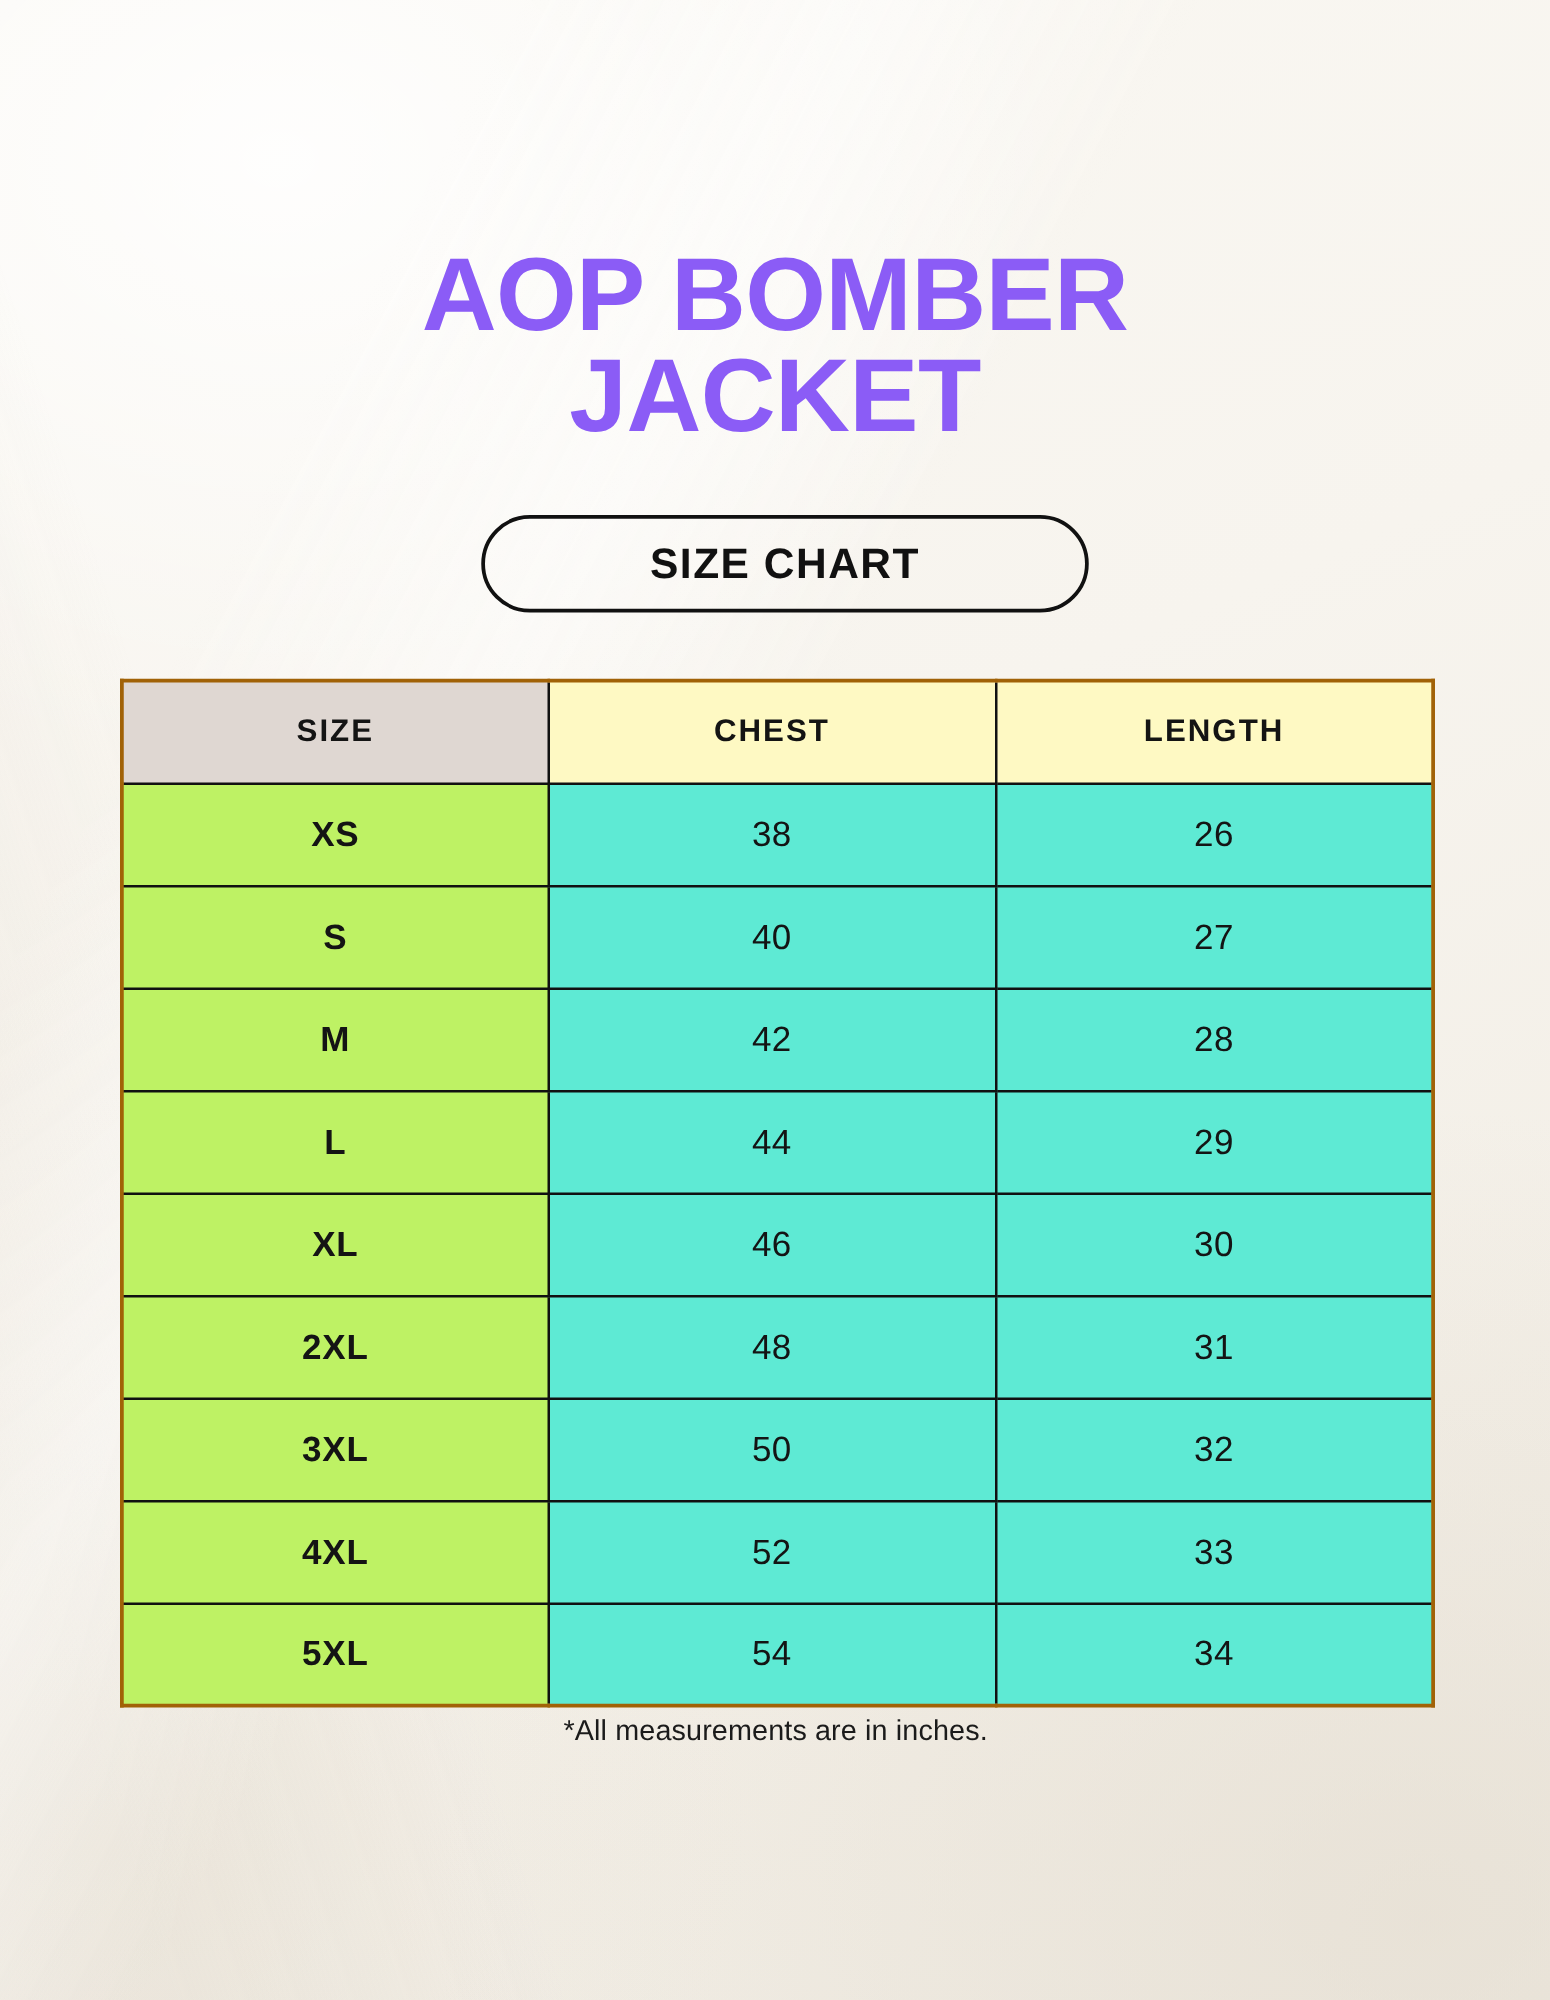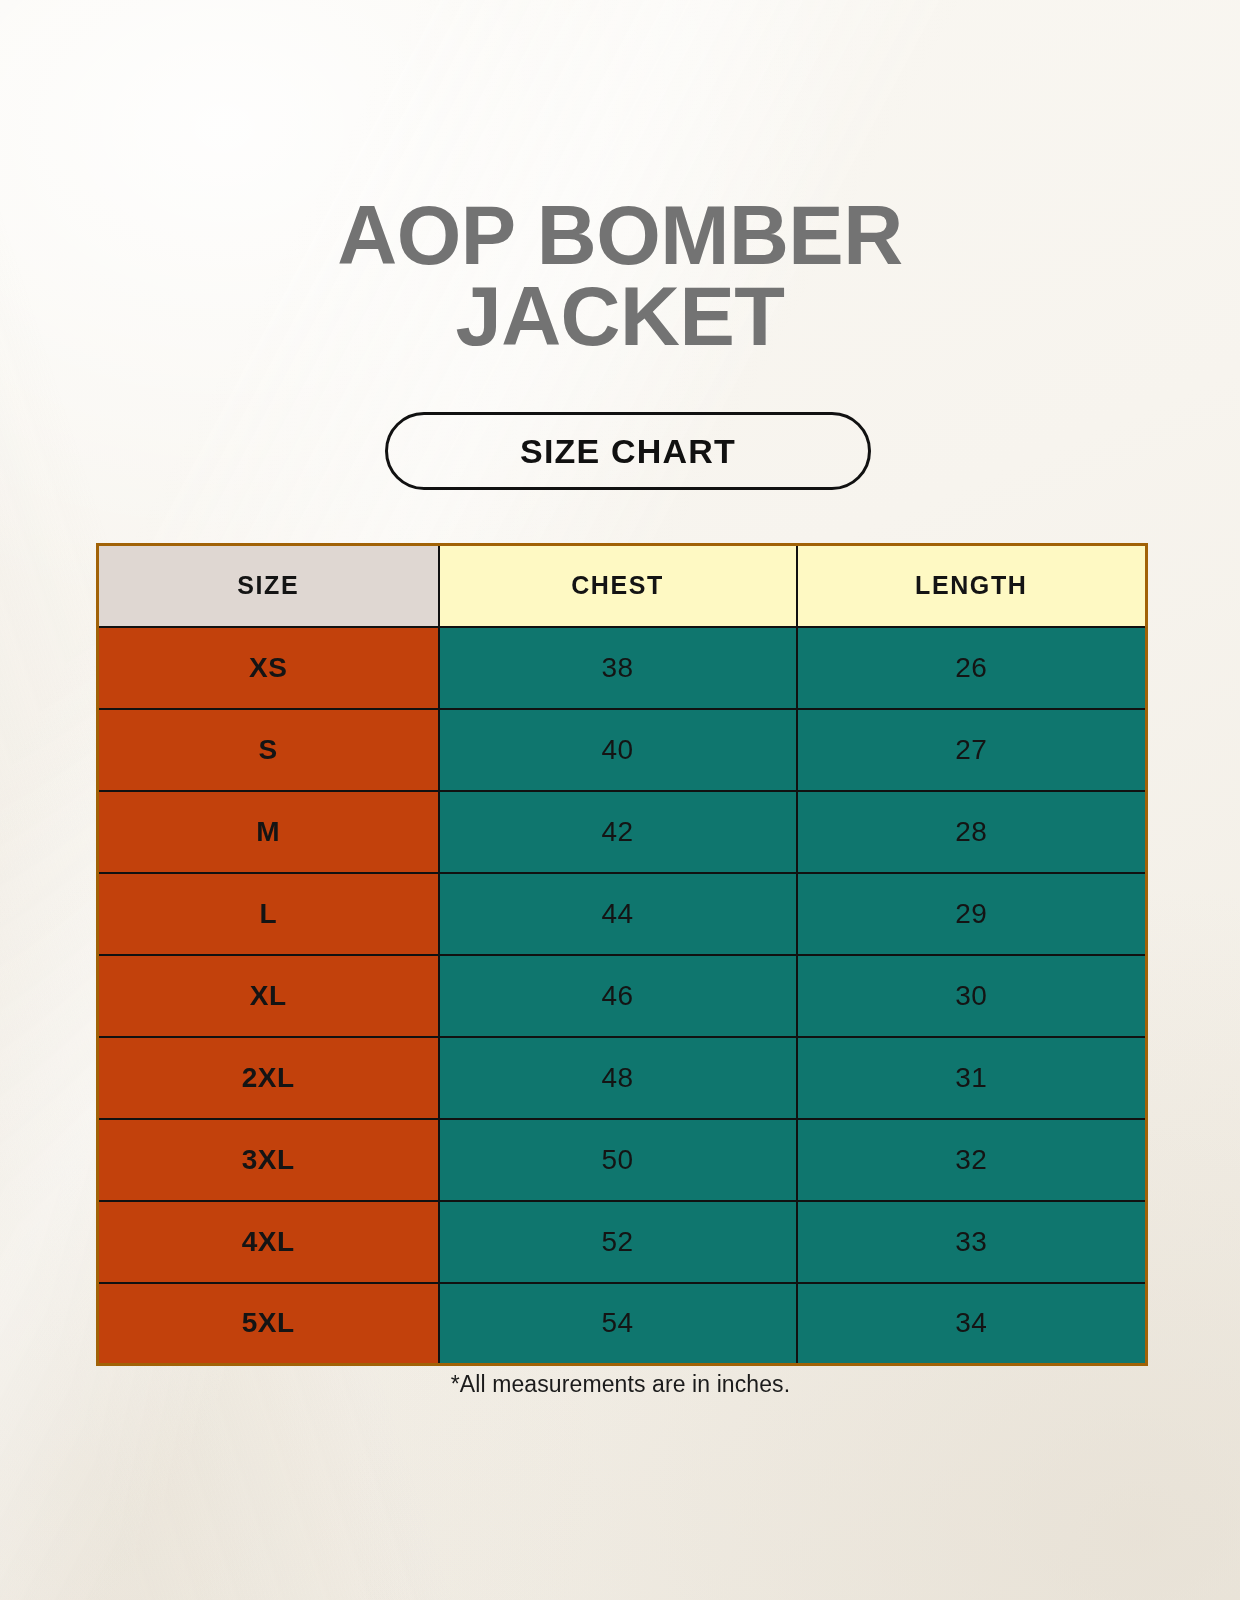--- a/index.html
+++ b/index.html
@@ -47,21 +47,21 @@
     position: absolute;
     left: 0; right: 0;
     top: 196px;
     text-align: center;
   }
   .title {
     font-size: 83px;
     line-height: 0.97;
     font-weight: 700;
     letter-spacing: -0.5px;
-    color: #737373;
+    color: #8b5cf6;
     max-width: 740px;
     margin: 0 auto;
     white-space: normal;
   }
 
   
   .pill-row {
     position: absolute;
     left: 0; right: 0;
     top: 412px;
@@ -118,27 +118,27 @@
     font-weight: 700;
     letter-spacing: 1.6px;
   }
   th.head-measure {
     background: #fef9c3;
     font-size: 25px;
     font-weight: 700;
     letter-spacing: 1.6px;
   }
   td.cell-size {
-    background: #c2410c;
+    background: #bef264;
     font-size: 28px;
     font-weight: 700;
     letter-spacing: 0.6px;
   }
   td.cell-val {
-    background: #0f766e;
+    background: #5eead4;
     font-size: 28px;
     font-weight: 400;
     letter-spacing: 0.4px;
   }
 
   
   .footnote {
     position: absolute;
     top: 1371px;
     left: 96px;

